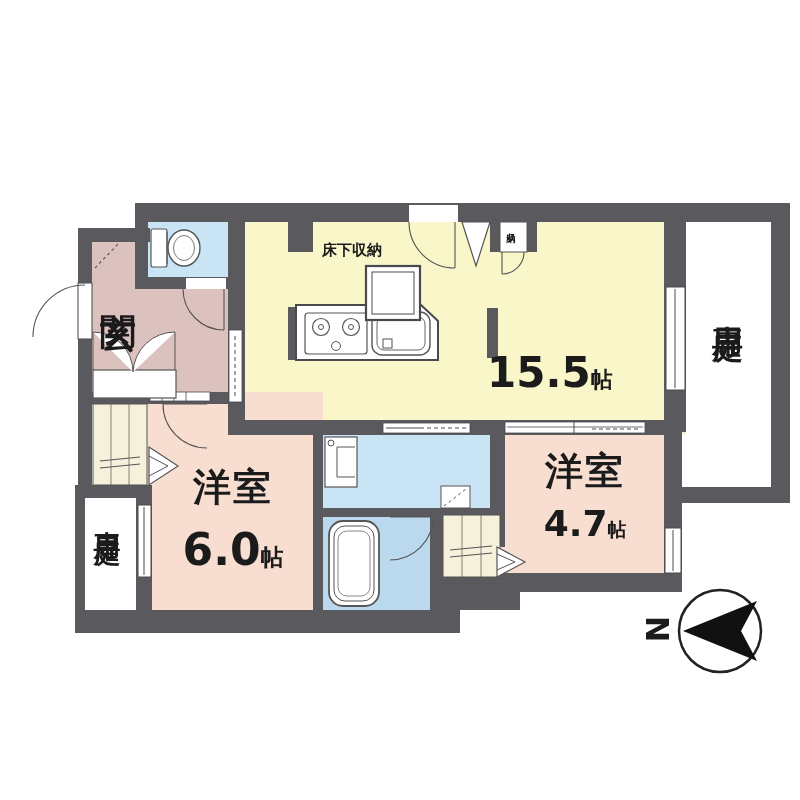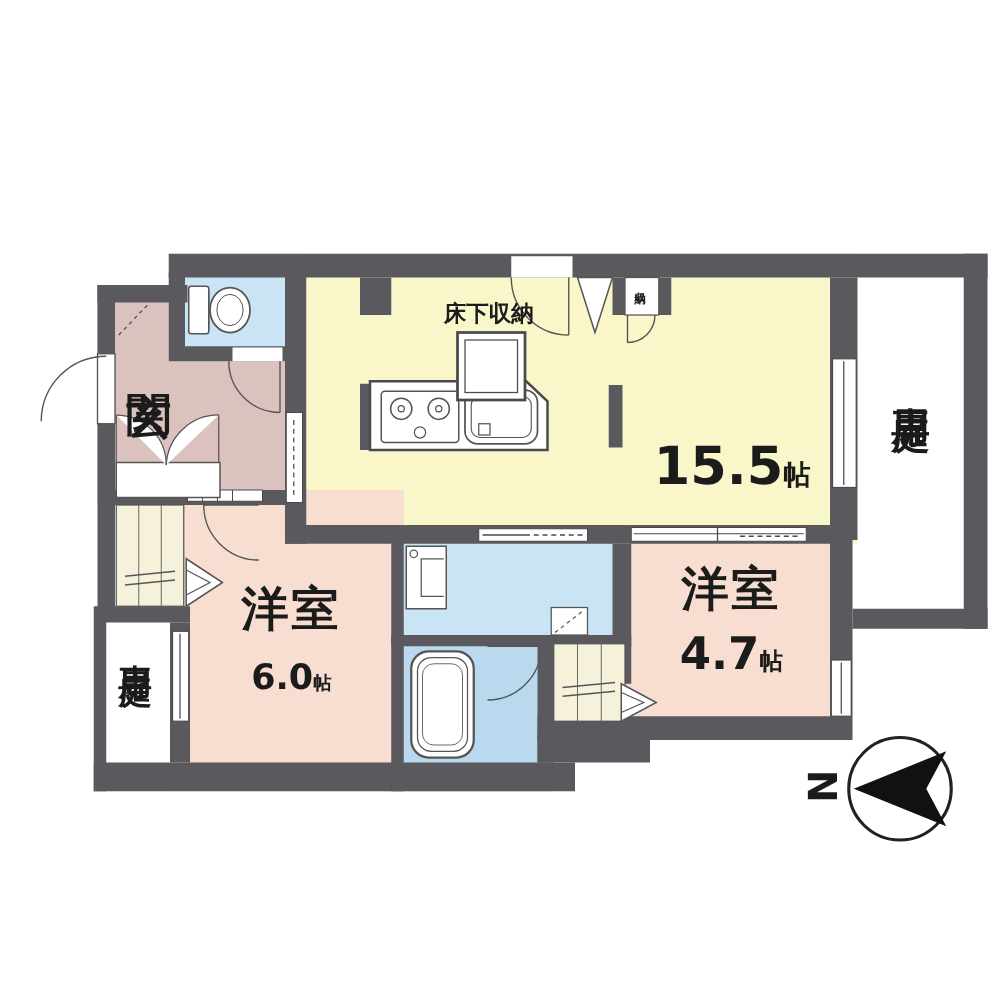--- a/index.html
+++ b/index.html
@@ -183,32 +183,32 @@
   </g>
 
   <polygon points="462,222 476,266 490,222" fill="#ffffff" stroke="#555" stroke-width="1.2"></polygon>
 
   <g>
     <circle cx="720" cy="631" r="41" fill="#ffffff" stroke="#222" stroke-width="2.5"></circle>
     <polygon points="683,631 757,601 741,631 757,661" fill="#111111"></polygon>
   </g>
 </svg>
 
-  <div class="lbl" style="left:487px;top:352px;font-size:42px;margin-left:36px;"><span>15.5</span><span class="unit">帖</span></div>
+  <div class="lbl" style="left:487px;top:352px;font-size:42px;"><span>15.5</span><span class="unit">帖</span></div>
 
   <div class="lbl ctr" style="left:163px;top:468px;width:140px;font-size:38px;letter-spacing:2px;">洋室</div>
-  <div class="lbl ctr" style="left:163px;top:528px;width:140px;font-size:28px;"><span>6.0</span><span class="unit">帖</span></div>
+  <div class="lbl ctr" style="left:163px;top:528px;width:140px;font-size:44px;"><span>6.0</span><span class="unit">帖</span></div>
 
   <div class="lbl ctr" style="left:515px;top:452px;width:140px;font-size:38px;letter-spacing:2px;">洋室</div>
   <div class="lbl ctr" style="left:515px;top:506px;width:140px;font-size:36px;"><span>4.7</span><span class="unit">帖</span></div>
 
   <div class="lbl vert" style="left:100px;top:284px;font-size:36px;">玄関</div>
 
   <div class="lbl vert" style="left:712px;top:300px;font-size:31px;">専用庭</div>
 
   <div class="lbl vert" style="left:94px;top:510px;font-size:27px;">専用庭</div>
 
-  <div class="lbl" style="left:322px;top:243px;font-size:18px;margin-left:33px;">床下収納</div>
+  <div class="lbl" style="left:322px;top:243px;font-size:15px;">床下収納</div>
 
   <div class="lbl vert" style="left:506px;top:226px;font-size:9px;letter-spacing:1px;">収納</div>
 
   <div class="lbl rot-n" style="left:645px;top:613px;font-size:32px;">N</div>
 </div>
 
 </body></html>

